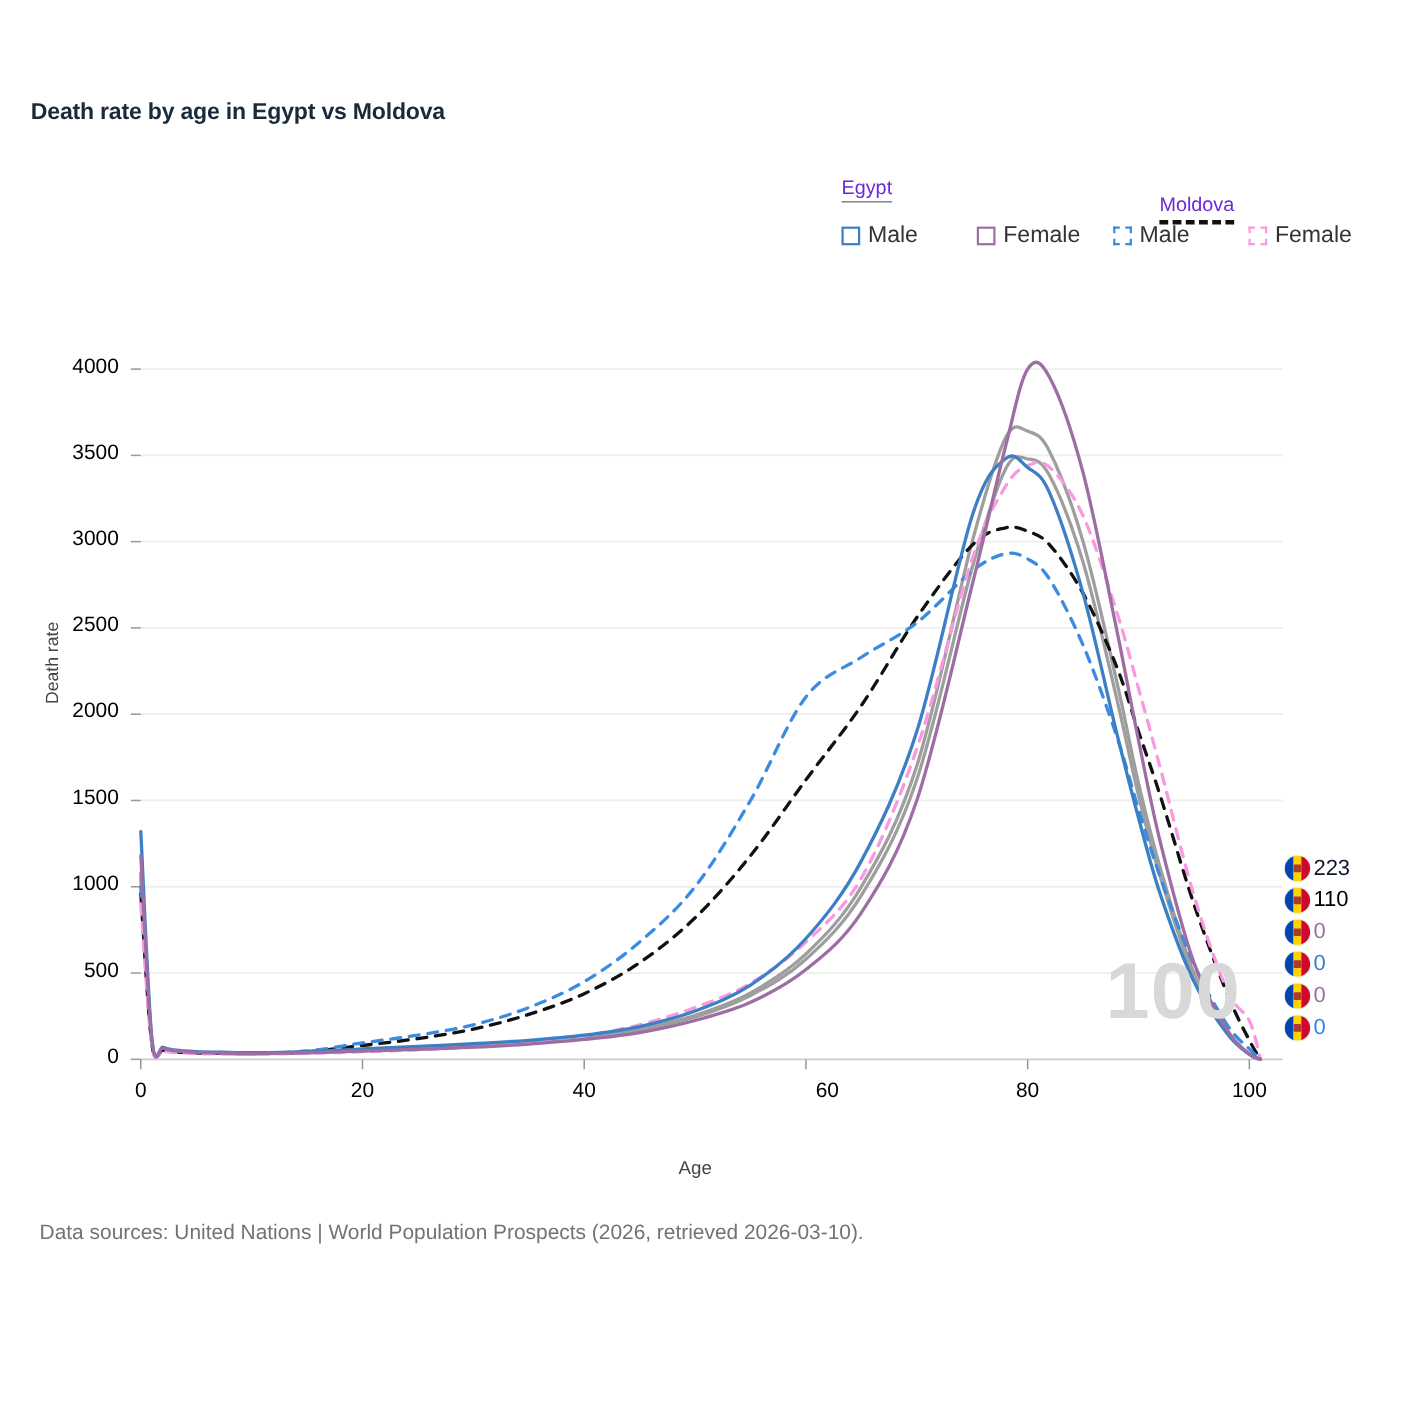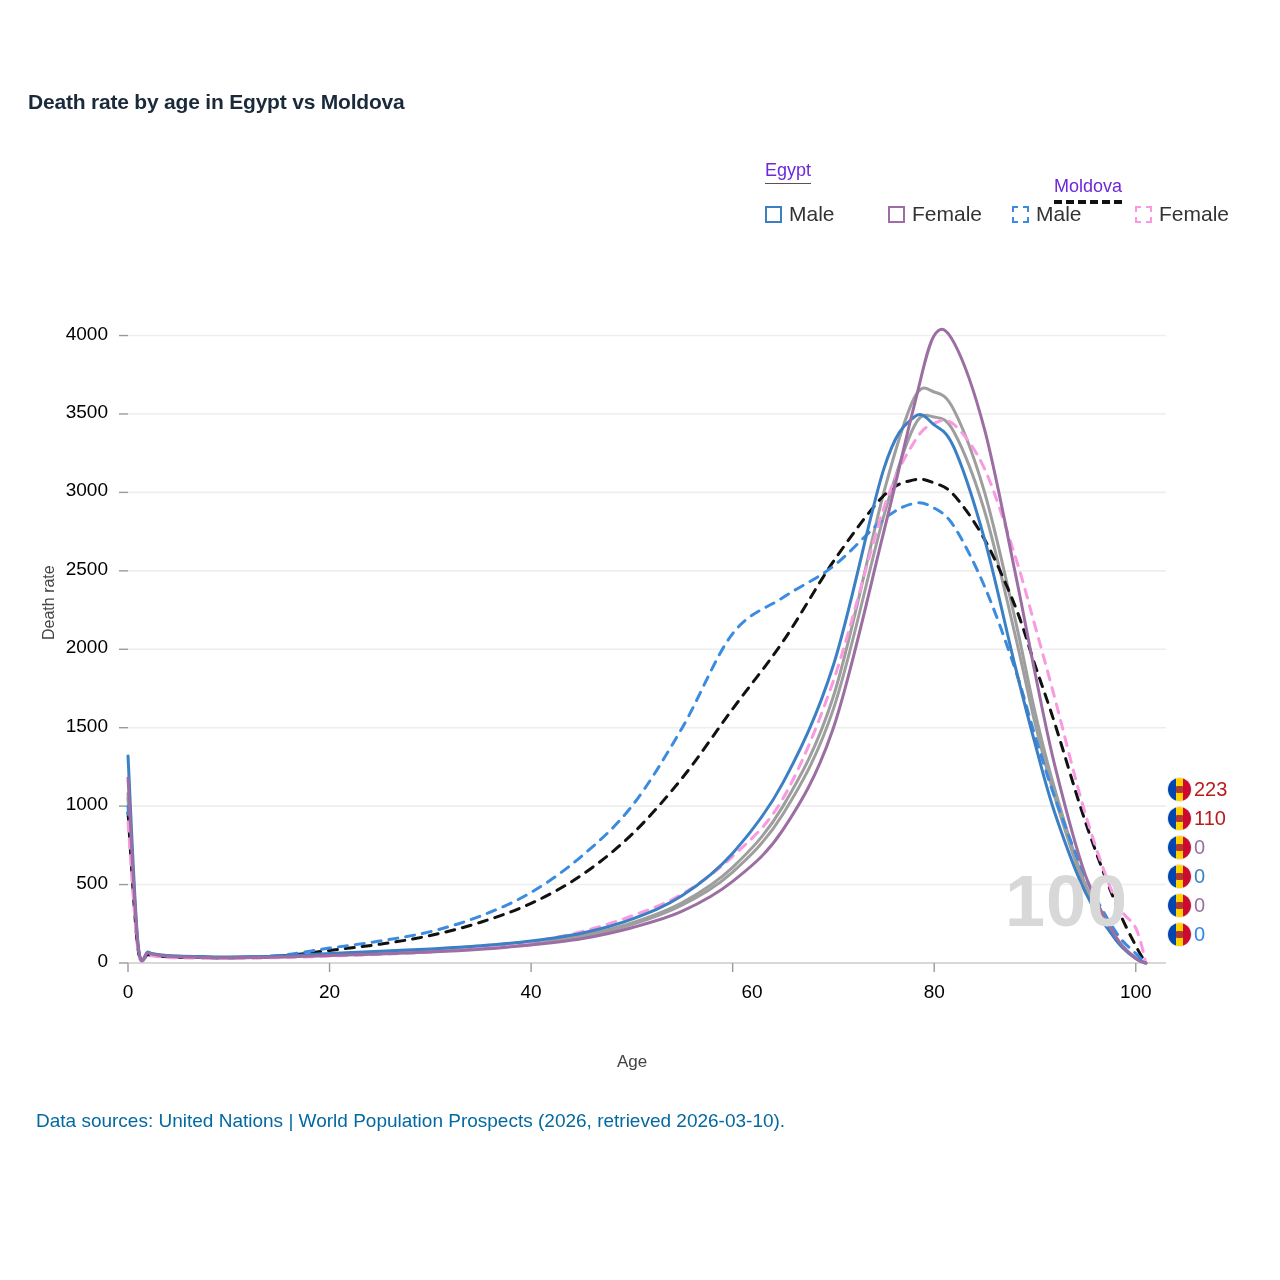--- a/index.html
+++ b/index.html
@@ -160,21 +160,21 @@
     margin: -3.5px 0 0 -3.5px;
     border-radius: 1px;
   }
   .endlabel-text { font-size: 20px; }
 
   .source {
     position: absolute;
     left: 36px;
     top: 1105px;
     font-size: 19px;
-    color: #0369a1;
+    color: #737373;
     line-height: 31px;
   }
   svg { display: block; }
 </style>
 </head>
 <body>
 
 <div id="chart-root">
 
   <div class="title">Death rate by age in Egypt vs Moldova</div>
@@ -245,30 +245,30 @@
   <div class="x-axis-title"><span>Age</span></div>
 
   <div class="endlabels">
       <div class="endlabel-row">
         <span class="flag">
           <span class="s1" style="background:#0046ae"></span>
           <span class="s2" style="background:#ffd200"></span>
           <span class="s3" style="background:#cc092f"></span>
           <span class="emblem" style="background:#b03a2e"></span>
         </span>
-        <span class="endlabel-text" style="color: #b91c1c;">223</span>
-      </div>
-      <div class="endlabel-row">
-        <span class="flag">
-          <span class="s1" style="background:#0046ae"></span>
-          <span class="s2" style="background:#ffd200"></span>
-          <span class="s3" style="background:#cc092f"></span>
-          <span class="emblem" style="background:#b03a2e"></span>
-        </span>
-        <span class="endlabel-text" style="color: #b91c1c;">110</span>
+        <span class="endlabel-text" style="color: #0f172a;">223</span>
+      </div>
+      <div class="endlabel-row">
+        <span class="flag">
+          <span class="s1" style="background:#0046ae"></span>
+          <span class="s2" style="background:#ffd200"></span>
+          <span class="s3" style="background:#cc092f"></span>
+          <span class="emblem" style="background:#b03a2e"></span>
+        </span>
+        <span class="endlabel-text" style="color: #000000;">110</span>
       </div>
       <div class="endlabel-row">
         <span class="flag">
           <span class="s1" style="background:#0046ae"></span>
           <span class="s2" style="background:#ffd200"></span>
           <span class="s3" style="background:#cc092f"></span>
           <span class="emblem" style="background:#b03a2e"></span>
         </span>
         <span class="endlabel-text" style="color: rgb(156, 110, 163);">0</span>
       </div>

